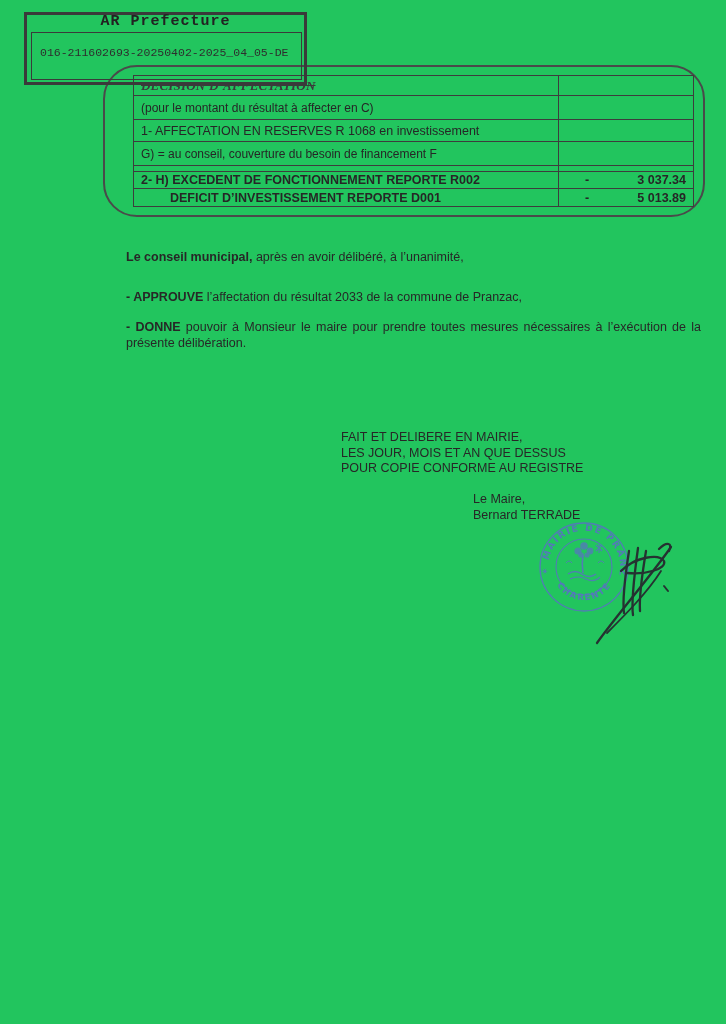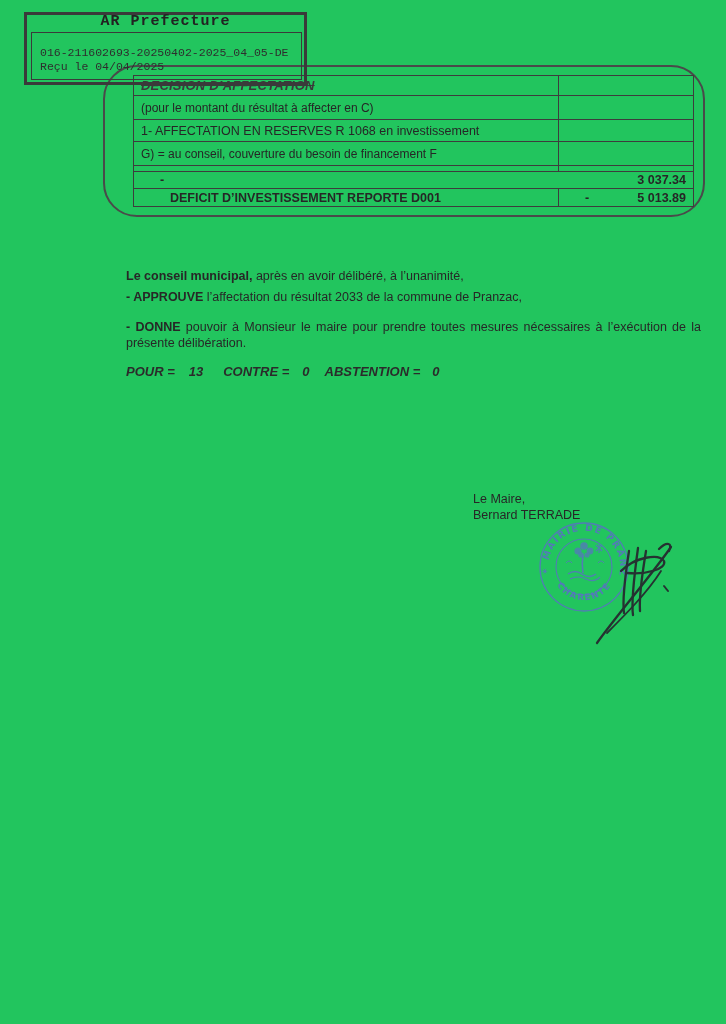--- a/index.html
+++ b/index.html
@@ -28,61 +28,60 @@
   .round-rect{
     position:absolute;left:103px;top:65px;width:602px;height:152px;
     border:2px solid #4a4a4a;border-radius:34px;box-sizing:border-box;z-index:1;
   }
   
   .dtable{
     position:absolute;left:133px;top:75px;width:561px;
     border:1.8px solid #3d3d3d;box-sizing:border-box;z-index:2;background:transparent;
   }
   .t-row{display:flex;align-items:center;border-top:1.4px solid #3d3d3d;box-sizing:border-box;}
-  .t-row:first-child{border-top:none;}
+  .t-row:first-child{border-top:none;font-family:Liberation Serif, serif;}
   .t-label{flex:0 0 425px;border-right:1.4px solid #3d3d3d;box-sizing:border-box;
     padding-left:7px;align-self:stretch;display:flex;align-items:center;}
   .t-value{flex:1;display:flex;align-items:center;font-weight:bold;font-size:12.5px;}
   .t-value .dash{margin-left:26px;}
   .t-value .amt{margin-left:auto;margin-right:7px;}
   .r-title{height:19px;}
   .r-title .t-label{font-size:13px;font-weight:bold;font-style:italic;
     text-decoration:line-through;color:#3a3a3a;letter-spacing:.2px;}
   .r-plain{height:24px;font-size:12px;}
   .r-bold{height:22px;font-size:12.5px;font-weight:normal;}
   .r-plain2{height:24px;font-size:12px;}
   .r-spacer{height:6px;}
   .r-amt1{height:17px;font-size:12.5px;font-weight:bold;}
   .r-amt2{height:18px;font-size:12.5px;font-weight:bold;justify-content:flex-end;}
   .r-amt2 .t-label{padding-left:36px;}
   
   .p{position:absolute;left:126px;font-size:12.5px;line-height:16px;color:#272727;}
   .p b{font-weight:bold;}
-  .p1{top:268px;}
+  .p1{top:249px;}
   .p2{top:289px;}
   .p3{top:319px;width:575px;text-align:justify;}
   .vote{position:absolute;left:126px;top:364px;font-size:13px;font-weight:bold;
     font-style:italic;color:#2b2b2b;white-space:nowrap;}
   .vote .g14{margin-left:14px;}.vote .g20{margin-left:20px;}
   .vote .g13{margin-left:13px;}.vote .g15{margin-left:15px;}.vote .g12{margin-left:12px;}
   .closing{position:absolute;left:341px;top:430px;font-size:12.5px;line-height:15.6px;color:#272727;}
   .signer{position:absolute;left:473px;top:492px;font-size:12.5px;line-height:15.5px;color:#272727;}
   .seal-svg{position:absolute;left:512px;top:495px;z-index:3;}
   .sig-svg{position:absolute;left:555px;top:515px;z-index:4;}
 </style>
 </head>
 <body>
 
 <div class="page">
 
   <div class="ar-title">AR Prefecture</div>
   <div class="ar-outer"></div>
   <div class="ar-inner">
     <div>016-211602693-20250402-2025_04_05-DE</div>
-    <div>Reçu le 04/04/2025</div>
   </div>
 
   <div class="round-rect"></div>
 
   <div class="dtable">
     <div class="t-row r-title">
       <div class="t-label">DECISION D’AFFECTATION</div>
       <div class="t-value"></div>
     </div>
     <div class="t-row r-plain">
@@ -95,44 +94,47 @@
     </div>
     <div class="t-row r-plain2">
       <div class="t-label">G) = au conseil, couverture du besoin de financement F</div>
       <div class="t-value"></div>
     </div>
     <div class="t-row r-spacer">
       <div class="t-label"></div>
       <div class="t-value"></div>
     </div>
     <div class="t-row r-amt1">
+      <div class="t-label">2- H) EXCEDENT DE FONCTIONNEMENT REPORTE R002</div>
       <div class="t-value">
         <span class="dash">-</span>
         <span class="amt">3 037.34</span>
       </div>
     </div>
     <div class="t-row r-amt2">
       <div class="t-label">DEFICIT D’INVESTISSEMENT REPORTE D001</div>
       <div class="t-value">
         <span class="dash">-</span>
         <span class="amt">5 013.89</span>
       </div>
     </div>
   </div>
 
   <div class="p p1"><b>Le conseil municipal,</b><span> après en avoir délibéré, à l’unanimité,</span></div>
 
   <div class="p p2"><b>-  APPROUVE</b><span> l’affectation du résultat 2033 de la commune de Pranzac,</span></div>
 
   <div class="p p3"><b>- DONNE</b><span> pouvoir à Monsieur le maire pour prendre toutes mesures nécessaires à l’exécution de la présente délibération.</span></div>
 
-  <div class="vote">
-    <span>POUR =</span><span class="g14">13</span><span class="g20">CONTRE =</span><span class="g13">0</span><span class="g15">ABSTENTION =</span><span class="g12">0</span>
+
+  <div class="closing">
+    <div>FAIT ET DELIBERE EN MAIRIE,</div>
+    <div>LES JOUR, MOIS ET AN QUE DESSUS</div>
+    <div>POUR COPIE CONFORME AU REGISTRE</div>
   </div>
-
 
   <div class="signer">
     <div>Le Maire,</div>
     <div>Bernard TERRADE</div>
   </div>
 
   <svg class="seal-svg" width="145" height="145" viewBox="0 0 145 145">
     <g stroke="#5b6fc6" fill="none" opacity="0.82">
       <circle cx="72" cy="72" r="44" stroke-width="1.3"></circle>
       <circle cx="72" cy="72" r="28" stroke-width="1.1"></circle>

